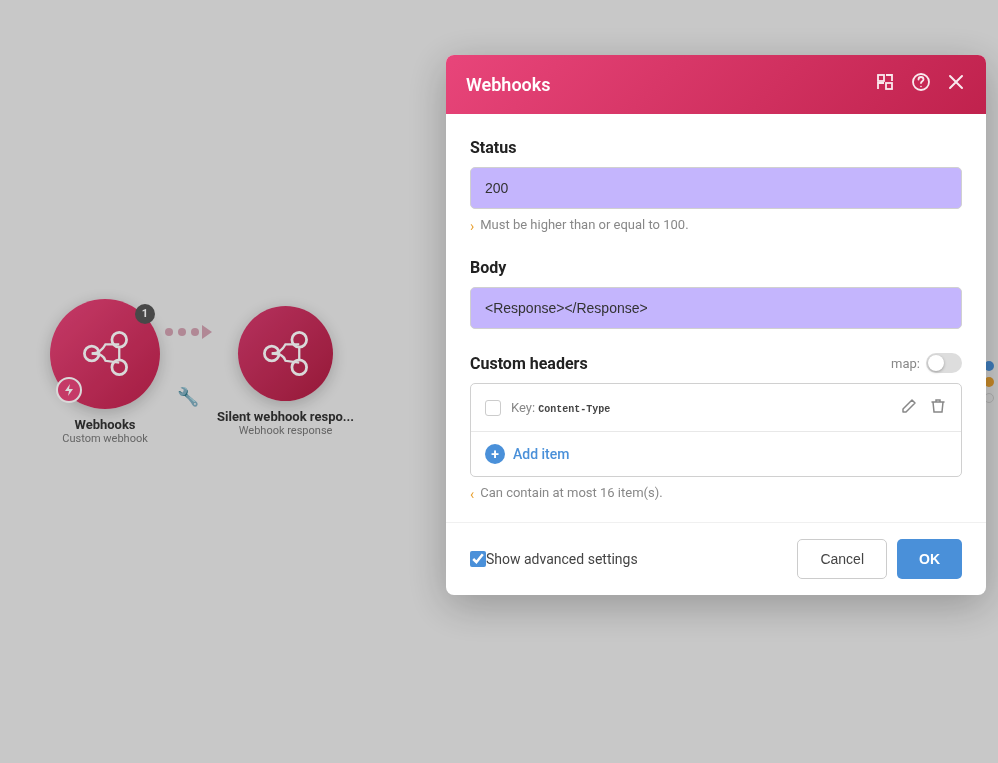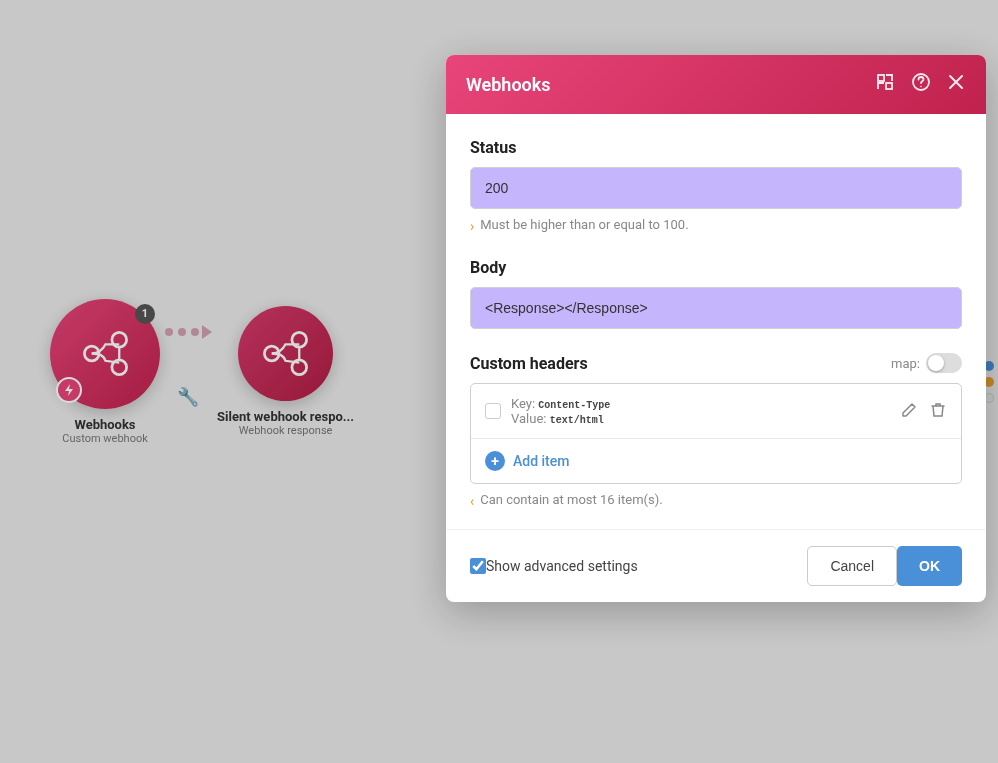--- a/index.html
+++ b/index.html
@@ -400,20 +400,21 @@
     }
 
     .adv-checkbox {
       width: 16px;
       height: 16px;
       accent-color: #4a90d9;
     }
 
     .footer-buttons {
       display: flex;
+      gap: 10px;
     }
 
     .btn-cancel {
       padding: 10px 22px;
       border: 1px solid #ccc;
       border-radius: 5px;
       background: white;
       color: #444;
       font-size: 14px;
       cursor: pointer;
@@ -558,24 +559,20 @@
 
     <div class="headers-box">
 
       <div class="header-row">
         <div class="header-checkbox"></div>
         <div class="header-content">
           <div>
             <span class="header-key">Key:</span>
             <span class="header-value-text">Content-Type</span>
           </div>
-          <div>
-            <span class="header-key">Value:</span>
-            <span class="header-value-text">text/html</span>
-          </div>
         </div>
         <div class="header-actions">
           <button class="icon-btn" title="Edit">
             <svg width="16" height="16" viewBox="0 0 16 16" fill="none">
               <path d="M11 2l3 3-9 9H2v-3L11 2z" stroke="#888" stroke-width="1.5" fill="none" stroke-linejoin="round"></path>
             </svg>
           </button>
           <button class="icon-btn" title="Delete">
             <svg width="14" height="16" viewBox="0 0 14 16" fill="none">
               <path d="M1 4h12M5 4V2h4v2M2 4l1 10h8l1-10" stroke="#888" stroke-width="1.5" fill="none" stroke-linecap="round"></path>

